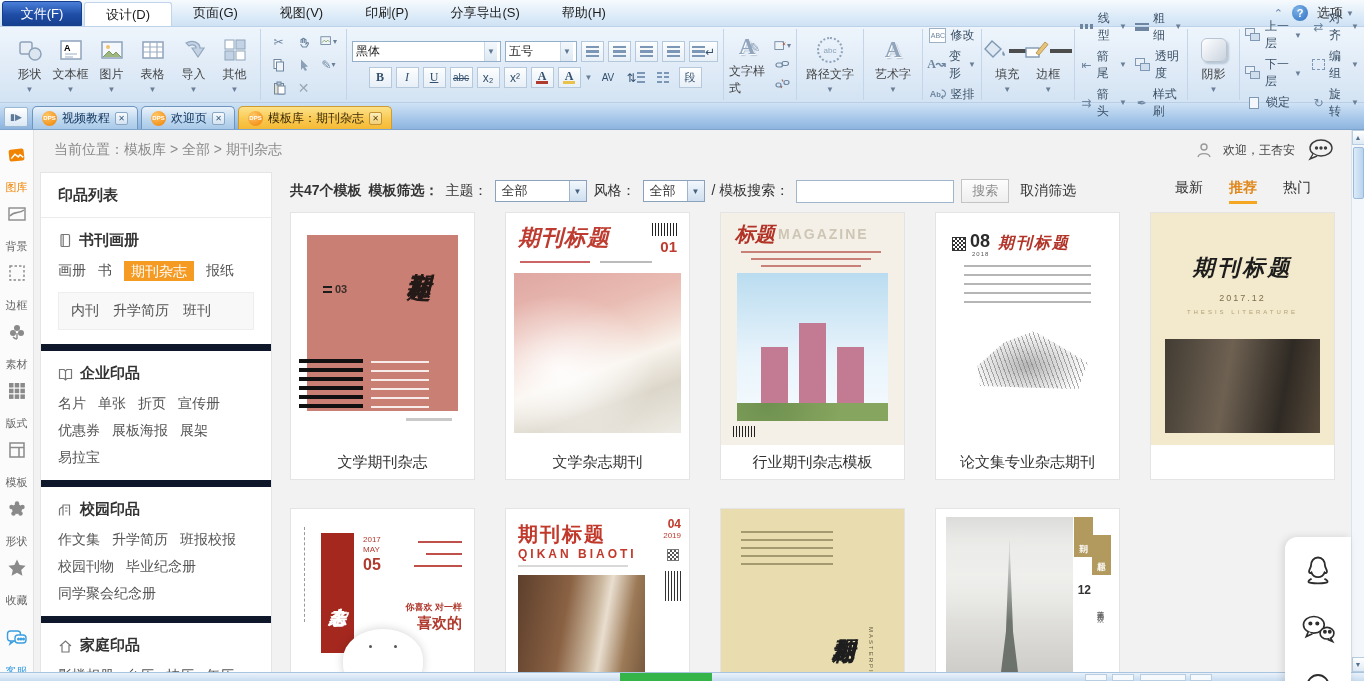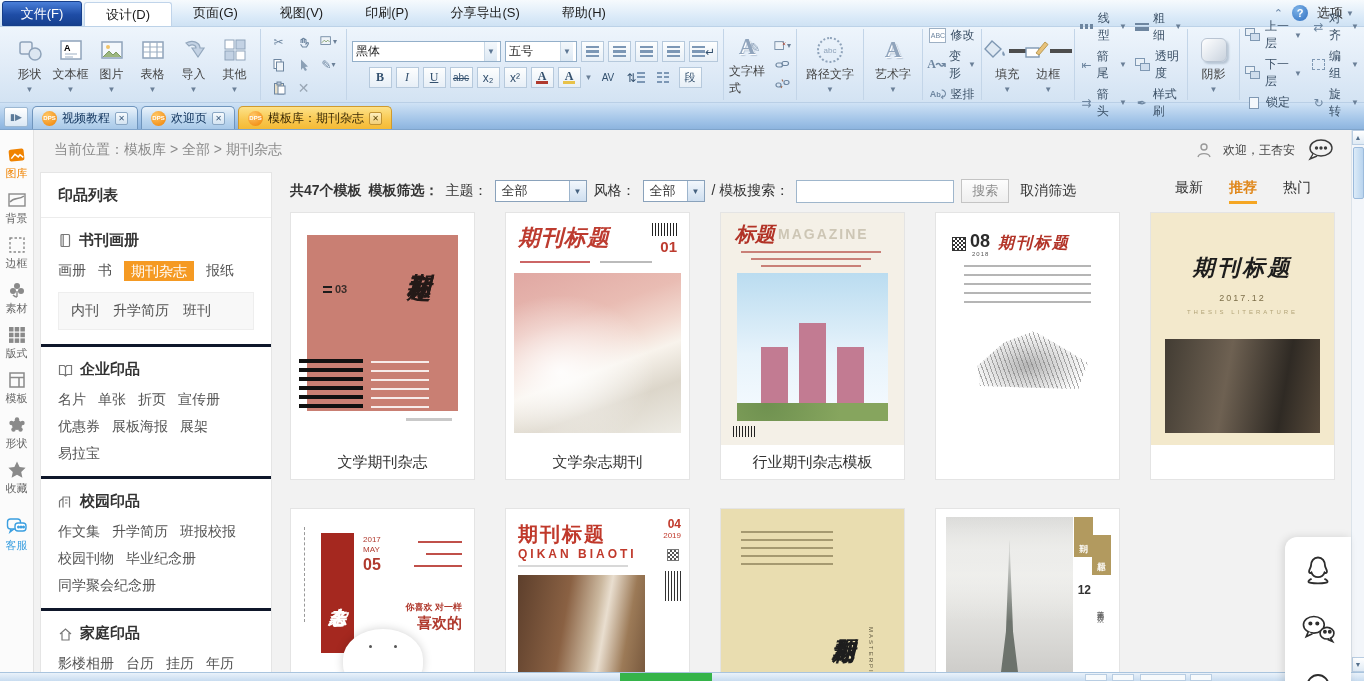--- a/index.html
+++ b/index.html
@@ -55,34 +55,34 @@
   .expander{width:24px;height:20px;margin:0 4px 2px 2px;background:linear-gradient(#fff,#dbe8f4);border:1px solid #9db8d2;border-radius:2px;display:flex;align-items:center;justify-content:center;color:#5b7globe;color:#5b7a99;font-size:9px;gap:1px;}
   .dtab{display:flex;align-items:center;gap:5px;height:23px;padding:0 9px;margin-right:3px;border:1px solid #6f95bd;border-bottom:none;border-radius:5px 5px 0 0;background:linear-gradient(#eaf3fb,#bdd7ef 60%,#a9c9e8);font-size:12px;color:#10335c;}
   .dtab.active{background:linear-gradient(#fde289,#f8c74e 60%,#f5ba34);border-color:#cf9a2e;color:#3a2a05;}
   .dps{width:15px;height:15px;border-radius:50%;background:radial-gradient(circle at 35% 30%,#ffc766,#ef7f00);color:#fff;font-size:6px;font-weight:bold;display:flex;align-items:center;justify-content:center;flex:none;}
   .tabx{width:13px;height:13px;border:1px solid #8aa7c4;background:linear-gradient(#f6fafd,#d4e4f2);border-radius:2px;font-size:8px;color:#3c5b7d;display:flex;align-items:center;justify-content:center;}
   .dtab.active .tabx{border-color:#c09335;background:linear-gradient(#fdeebc,#f3cf77);color:#5a4409;}
 
   
   .workspace{height:542px;display:flex;position:relative;background:#f2f2f2;}
   .rail{width:34px;background:#fbfbfb;border-right:1px solid #e2e2e2;display:flex;flex-direction:column;align-items:center;padding-top:10px;}
-  .rail-item{display:flex;flex-direction:column;align-items:center;gap:2px;width:100%;padding:5px 0 6px;}
+  .rail-item{display:flex;flex-direction:column;align-items:center;gap:16px;width:100%;padding:5px 0 6px;}
   .rail-item .rlabel{font-size:11px;color:#666;line-height:12px;}
   .rail-item.active .rlabel{color:#f08300;}
   .rail-item.service{margin-top:12px;} .rail-item.service .rlabel{color:#3b9fe0;}
 
   .contentcol{flex:1;display:flex;flex-direction:column;min-width:0;}
   .locrow{height:40px;display:flex;align-items:center;padding:0 16px 0 20px;font-size:14px;color:#8a8a8a;}
   .locrow .right{margin-left:auto;display:flex;align-items:center;gap:10px;color:#444;}
   .contentbody{flex:1;display:flex;align-items:flex-start;padding:2px 10px 0 6px;gap:8px;overflow:hidden;}
 
   
   .ppanel{width:232px;background:#fff;border:1px solid #e5e5e5;flex:none;}
   .pp-title{font-size:15px;font-weight:bold;color:#333;padding:13px 17px 12px;border-bottom:1px solid #ececec;}
-  .pp-sec{padding:13px 17px 14px;border-bottom:3px solid #0f172a;}
+  .pp-sec{padding:13px 17px 14px;border-bottom:7px solid #0f172a;}
   .pp-head{display:flex;align-items:center;gap:7px;font-size:15px;font-weight:bold;color:#333;margin-bottom:11px;}
   .pp-links{display:flex;flex-wrap:wrap;gap:9px 12px;font-size:14px;color:#555;line-height:18px;}
   .pl{cursor:default;}
   .pl.active{background:#f59a23;color:#fff;padding:1px 7px;}
   .pp-sub{margin-top:11px;background:#f8f8f8;border:1px solid #eee;padding:9px 12px;font-size:14px;color:#555;display:flex;gap:14px;}
 
   
   .rightcol{flex:1;display:flex;flex-direction:column;min-width:0;}
   .filterrow{height:38px;display:flex;align-items:center;gap:7px;padding:0 4px 0 10px;font-size:14px;color:#333;}
   .fbold{font-weight:bold;}
@@ -873,20 +873,21 @@
 
           <div class="card">
             <div class="cover">
               <span class="c5-qr"></span>
               <span class="c5-issue">08</span>
               <span class="c5-year">2018</span>
               <span class="c5-title callig">期刊标题</span>
               <div class="c5-lines"></div>
               <div class="c5-sketch"></div>
             </div>
+            <div class="caption">论文集专业杂志期刊</div>
           </div>
 
           <div class="card">
             <div class="cover c6">
               <span class="c6-title callig">期刊标题</span>
               <span class="c6-date">2017.12</span>
               <span class="c6-eng">THESIS LITERATURE</span>
               <div class="c6-photo"></div>
             </div>
           </div>

